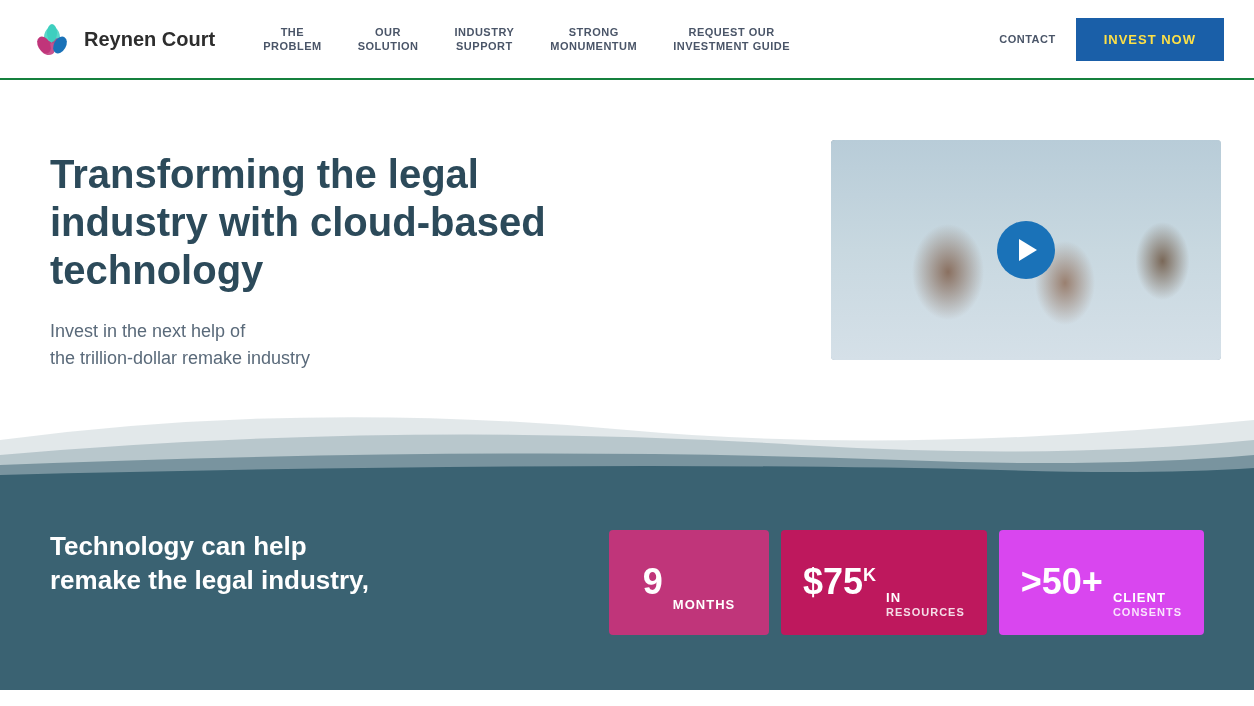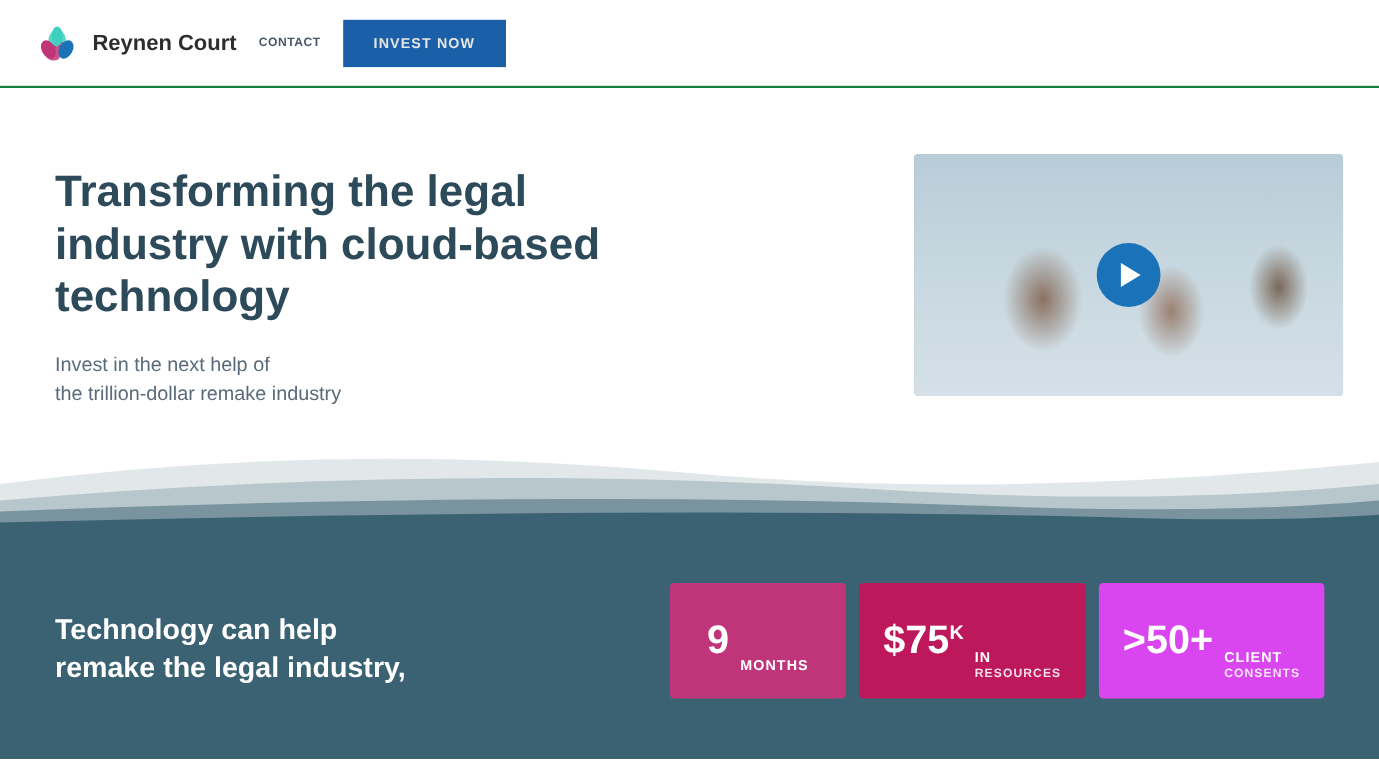--- a/index.html
+++ b/index.html
@@ -57,21 +57,21 @@
       font-size: 11px;
       font-weight: 600;
       color: #4a5568;
       letter-spacing: 0.5px;
       padding: 0 20px;
       text-transform: uppercase;
       cursor: pointer;
     }
     .btn-invest {
       background: #1a5fa8;
-      color: #e5e5e5;
+      color: #fde047;
       font-size: 13px;
       font-weight: 700;
       letter-spacing: 1px;
       padding: 14px 28px;
       border: none;
       cursor: pointer;
       text-transform: uppercase;
       white-space: nowrap;
     }
 
@@ -187,21 +187,20 @@
       background: #3ecfbf;
       margin: 8px auto 40px auto;
     }
     .bottom-content {
       display: flex;
       align-items: flex-start;
       gap: 40px;
     }
     .bottom-text {
       flex: 1;
-      margin-top: 26px;
     }
     .bottom-heading {
       font-size: 26px;
       font-weight: 800;
       color: #ffffff;
       line-height: 1.3;
     }
     .stats-area {
       display: flex;
       gap: 12px;
@@ -265,20 +264,27 @@
 
       <ellipse cx="14" cy="28" rx="6" ry="9" transform="rotate(-30 14 28)" fill="#c0357a"></ellipse>
 
       <ellipse cx="30" cy="28" rx="6" ry="9" transform="rotate(30 30 28)" fill="#1a72b8"></ellipse>
 
       <ellipse cx="22" cy="16" rx="5" ry="9" fill="#3ecfbf"></ellipse>
     </svg>
     <span class="logo-text">Reynen Court</span>
   </div>
 
+  <nav class="nav">
+    <div class="nav-item">THE<br>PROBLEM</div>
+    <div class="nav-item">OUR<br>SOLUTION</div>
+    <div class="nav-item">INDUSTRY<br>SUPPORT</div>
+    <div class="nav-item">STRONG<br>MONUMENTUM</div>
+    <div class="nav-item">REQUEST OUR<br>INVESTMENT GUIDE</div>
+  </nav>
 
   <div class="header-actions">
     <div class="nav-contact">CONTACT</div>
     <button class="btn-invest">INVEST NOW</button>
   </div>
 </header>
 
 <section class="hero">
   <div class="hero-text">
     <h1 class="hero-title">Transforming the legal industry with cloud-based technology</h1>

